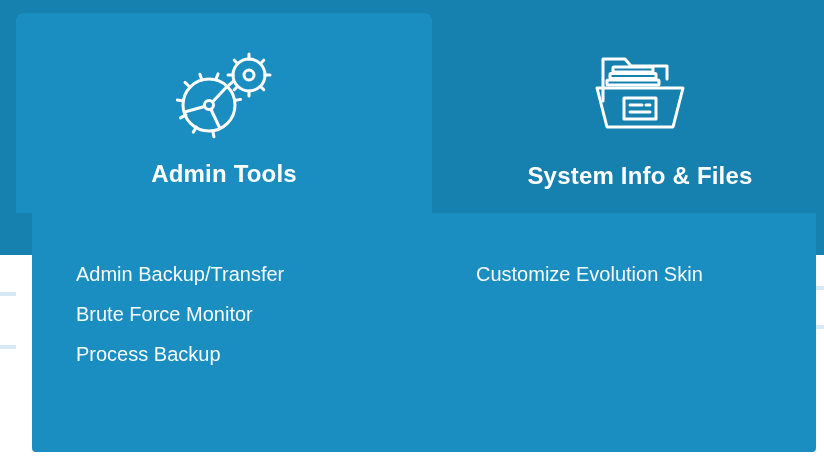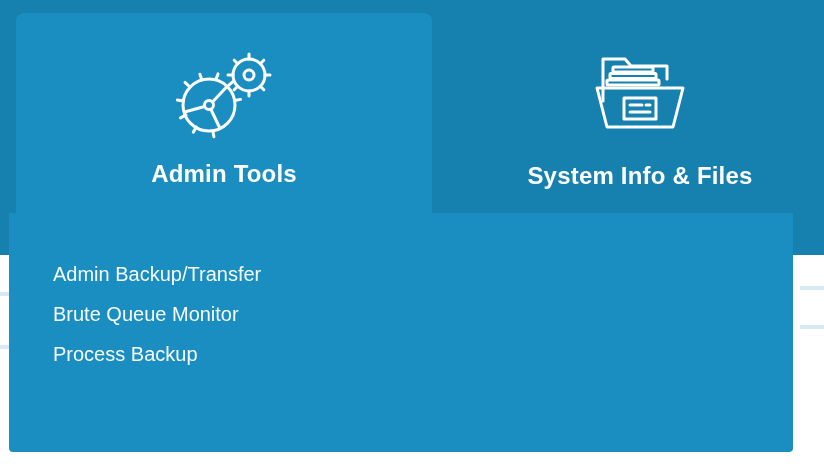--- a/index.html
+++ b/index.html
@@ -37,21 +37,21 @@
   .tab-admin .tab-label{margin-top:18px;}
   .tab-system .tab-label{margin-top:31px;}
   .tab-label{
     color:#ffffff;font-size:24px;font-weight:700;letter-spacing:.2px;
     line-height:32px;white-space:nowrap;
   }
   .tab-icon svg{display:block;}
 
   
   .panel{
-    position:absolute;left:9px;top:213px;width:784px;height:239px;
+    position:absolute;left:32px;top:213px;width:784px;height:239px;
     background:var(--panel,#1b8ec1);
     border-radius:0 0 4px 4px;
   }
   .panel-cols{display:flex;padding:41px 0 0 44px;}
   .menu-col{list-style:none;margin:0;padding:0;}
   .menu-col.first{width:400px;}
   .menu-col li{
     height:40px;line-height:40px;font-size:20px;
     color:rgba(255,255,255,.96);cursor:pointer;white-space:nowrap;
   }
@@ -126,21 +126,22 @@
         <line x1="35" y1="55" x2="55" y2="55"></line>
       </svg>
     </span>
     <span class="tab-label">System Info &amp; Files</span>
   </div>
 
   <div class="panel">
     <div class="panel-cols">
       <ul class="menu-col first">
         <li>Admin Backup/Transfer</li>
-        <li>Brute Queue Monitor</li>
+        <li>Brute Force Monitor</li>
         <li>Process Backup</li>
       </ul>
       <ul class="menu-col">
+        <li>Customize Evolution Skin</li>
       </ul>
     </div>
   </div>
 
 </div>
 
 </body></html>

